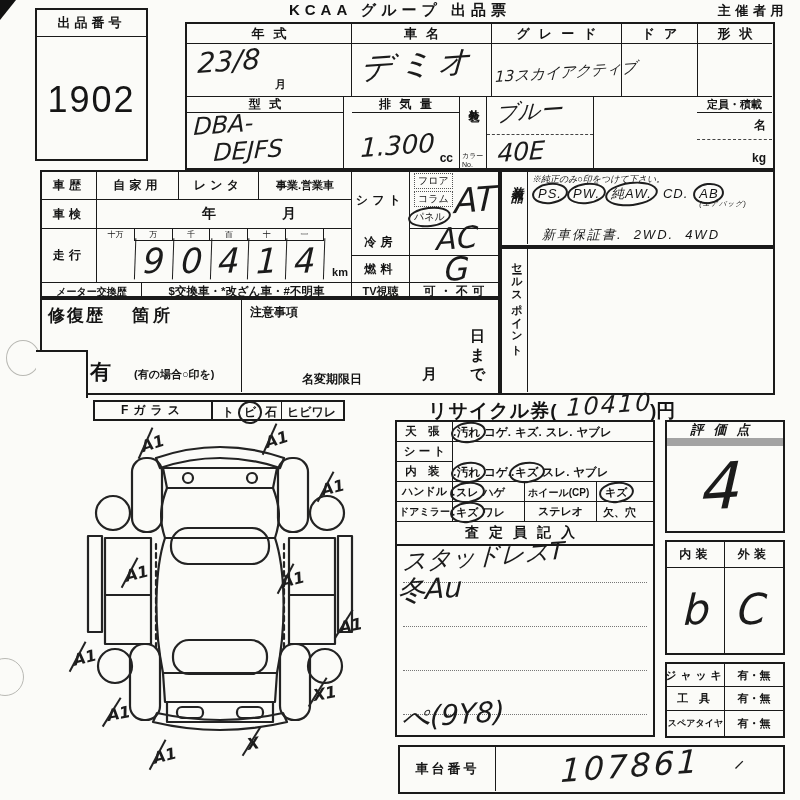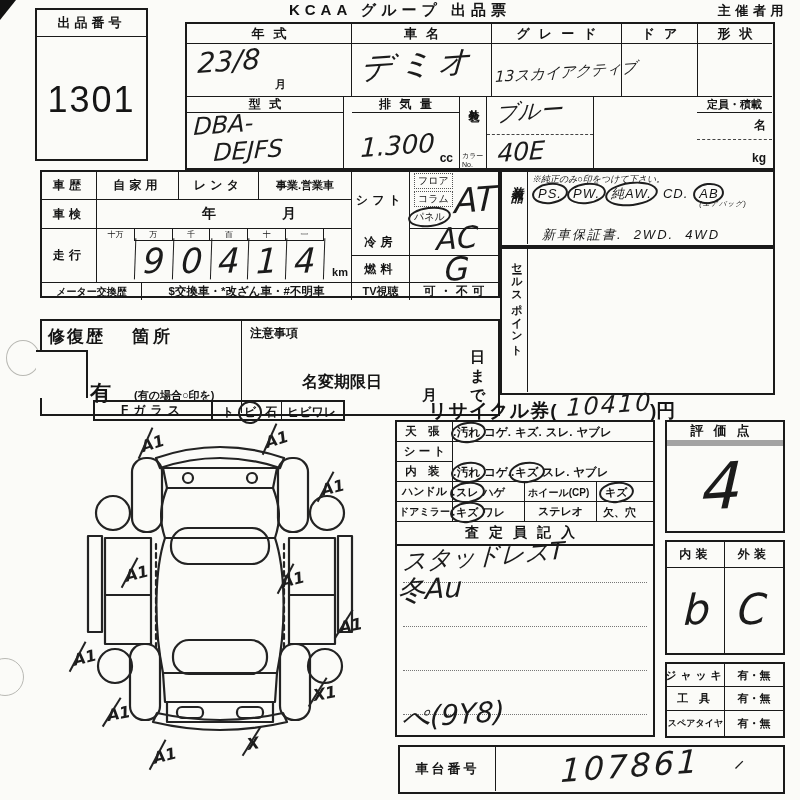--- a/index.html
+++ b/index.html
@@ -41,21 +41,21 @@
 
   <div style="position:absolute;left:0;top:0;width:0;height:0;border-top:20px solid #111;border-right:16px solid transparent;"></div>
   <div class="punch" style="left:6px;top:340px;width:32px;height:34px;"></div>
   <div class="punch" style="left:-14px;top:658px;width:36px;height:36px;"></div>
 
   <div class="cell lbl" style="left:250px;top:1px;width:300px;text-align:center;font-size:15px;letter-spacing:5px;">KCAA グループ 出品票</div>
   <div class="cell lbl sp2" style="right:12px;top:2px;font-size:13px;">主催者用</div>
 
   <div class="b" style="left:35px;top:8px;width:113px;height:153px;">
     <div class="cell lbl bb ctr" style="left:0;top:0;right:0;height:27px;font-size:13px;letter-spacing:4px;">出品番号</div>
-    <div class="cell ctr" style="left:0;top:60px;right:0;height:60px;font-size:36px;letter-spacing:2px;">1301</div>
+    <div class="cell ctr" style="left:0;top:60px;right:0;height:60px;font-size:36px;letter-spacing:2px;">1902</div>
   </div>
 
   <div class="b" style="left:185px;top:22px;width:590px;height:148px;">
 
     <div class="cell lbl sp bb br ctr" style="left:0;top:0;width:165px;height:20px;font-size:13px;">年式</div>
     <div class="cell lbl sp bb br ctr" style="left:165px;top:0;width:140px;height:20px;font-size:13px;">車名</div>
     <div class="cell lbl sp bb br ctr" style="left:305px;top:0;width:130px;height:20px;font-size:13px;">グレード</div>
     <div class="cell lbl sp bb br ctr" style="left:435px;top:0;width:76px;height:20px;font-size:13px;">ドア</div>
     <div class="cell lbl sp bb ctr" style="left:511px;top:0;width:74px;height:20px;font-size:13px;">形状</div>
 
@@ -165,30 +165,30 @@
     <div class="cell" id="eq-row1" style="left:36px;top:13px;right:2px;font-size:13px;letter-spacing:1px;"><span class="tok ring">PS.</span><span class="tok ring">PW.</span><span class="tok ring">純AW.</span><span class="tok">CD.</span><span class="tok ring nodot">AB<span class="sub">(エアバッグ)</span></span></div>
     <div class="cell" id="eq-row3" style="left:40px;top:54px;right:2px;font-size:13px;letter-spacing:2px;"><span class="tok">新車保証書.</span><span class="tok">2WD.</span><span class="tok nodot">4WD</span></div>
   </div>
 
   <div class="b" style="left:500px;top:247px;width:275px;height:148px;">
     <div class="cell br" style="left:0;top:0;width:26px;height:143px;">
       <div class="vert lbl" style="position:absolute;left:7px;top:6px;font-size:11px;letter-spacing:1px;">セールスポイント</div>
     </div>
   </div>
 
-  <div class="b" style="left:40px;top:298px;width:460px;height:97px;margin-top:21px;">
+  <div class="b" style="left:40px;top:298px;width:460px;height:97px;">
     <div class="cell br" style="left:0;top:0;width:200px;height:92px;">
       <span class="lbl" style="position:absolute;left:6px;top:4px;font-size:17px;letter-spacing:2px;">修復歴</span>
       <span class="lbl" style="position:absolute;left:90px;top:4px;font-size:17px;letter-spacing:4px;">箇所</span>
       <span class="lbl" style="position:absolute;left:48px;bottom:6px;font-size:21px;">有</span>
       <span style="position:absolute;left:92px;bottom:10px;font-size:11px;font-weight:bold;">(有の場合○印を)</span>
     </div>
     <div class="cell" style="left:200px;top:0;right:0;height:92px;">
       <span class="lbl" style="position:absolute;left:8px;top:4px;font-size:12px;">注意事項</span>
-      <span class="lbl" style="position:absolute;left:60px;bottom:20px;font-size:16px;">名変期限日</span>
+      <span class="lbl" style="position:absolute;left:60px;bottom:4px;font-size:12px;">名変期限日</span>
       <span class="lbl" style="position:absolute;left:180px;bottom:8px;font-size:15px;">月</span>
       <span class="lbl" style="position:absolute;left:228px;bottom:8px;font-size:15px;">日まで</span>
     </div>
   </div>
 
   <div style="position:absolute;left:36px;top:350px;width:52px;height:48px;background:#fbfbf8;border-top:2.5px solid #1a1a1a;border-right:2.5px solid #1a1a1a;box-sizing:border-box;"></div>
 
   <div class="cell" style="left:428px;top:396px;width:360px;height:26px;">
     <span class="lbl" style="position:absolute;left:0;top:2px;font-size:19px;letter-spacing:1px;">リサイクル券(</span>
     <span class="hw" style="position:absolute;left:138px;top:0px;font-size:24px;letter-spacing:2px;">10410</span>
@@ -228,21 +228,21 @@
       <div class="noteline" style="top:80px;"></div>
       <div class="noteline" style="top:124px;"></div>
       <div class="noteline" style="top:168px;"></div>
       <span class="hw" style="position:absolute;left:5px;top:4px;font-size:24px;">スタッドレスT</span>
       <span class="hw" style="position:absolute;left:0px;top:32px;font-size:28px;">冬Au</span>
       <span class="hw" style="position:absolute;left:4px;bottom:2px;font-size:28px;">ぺ(9Y8)</span>
     </div>
   </div>
 
   <div class="b" style="left:665px;top:420px;width:120px;height:113px;">
-    <div class="cell lbl ctr" style="left:0;top:0;right:0;height:24px;font-size:13px;letter-spacing:10px;border-bottom:6px solid #a3a3a3;">評価点</div>
+    <div class="cell lbl ctr" style="left:0;top:0;right:0;height:24px;font-size:13px;letter-spacing:10px;border-bottom:8px solid #a3a3a3;font-style:italic;">評価点</div>
     <span class="hw" style="position:absolute;left:34px;top:34px;font-size:64px;">4</span>
   </div>
 
   <div class="b" style="left:665px;top:540px;width:120px;height:115px;">
     <div class="cell lbl sp2 br bb ctr" style="left:0;top:0;width:58px;height:26px;font-size:12px;">内装</div>
     <div class="cell lbl sp2 bb ctr" style="left:58px;top:0;right:0;height:26px;font-size:12px;">外装</div>
     <div class="cell br" style="left:0;top:26px;width:58px;bottom:0;">
       <span class="hw" style="position:absolute;left:16px;top:22px;font-size:42px;">b</span>
     </div>
     <div class="cell" style="left:58px;top:26px;right:0;bottom:0;">

